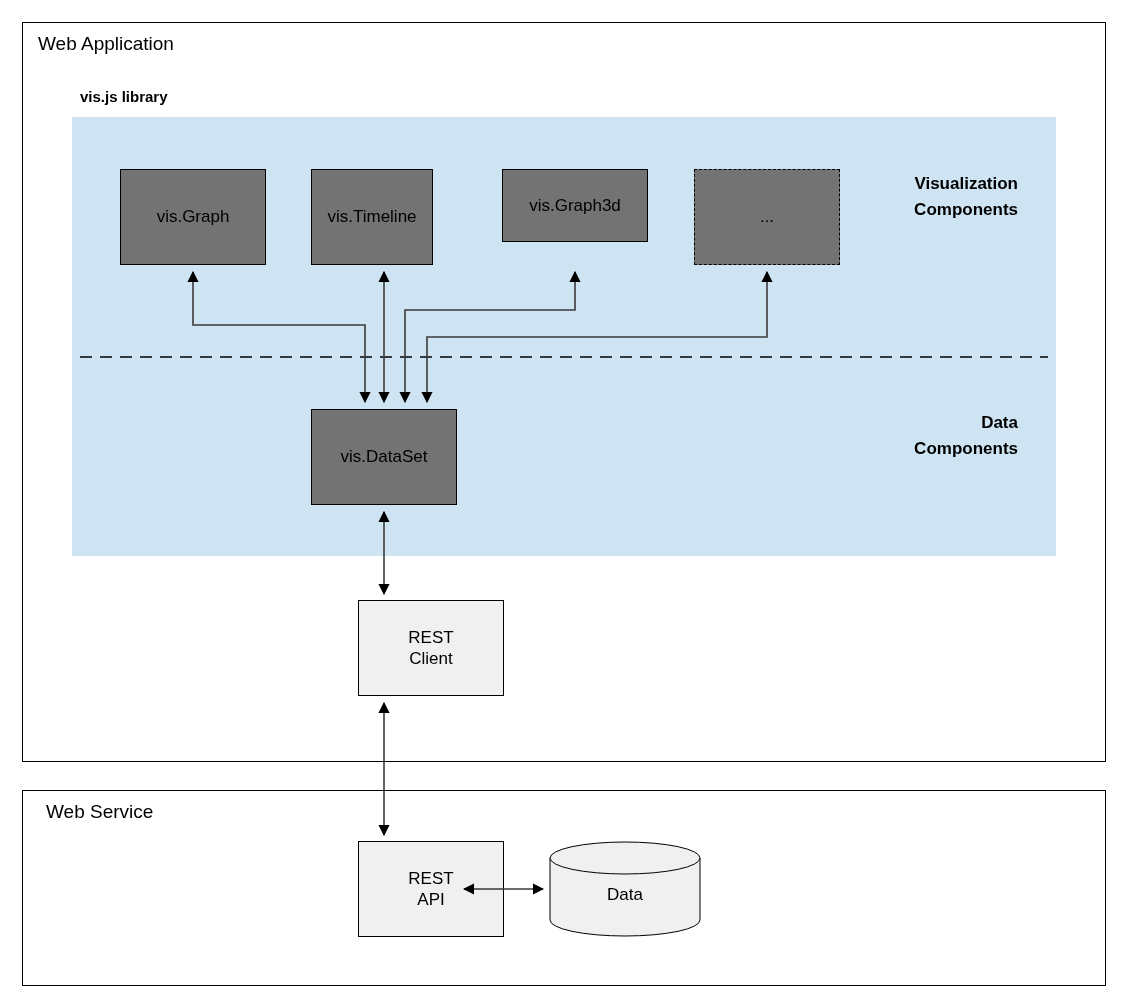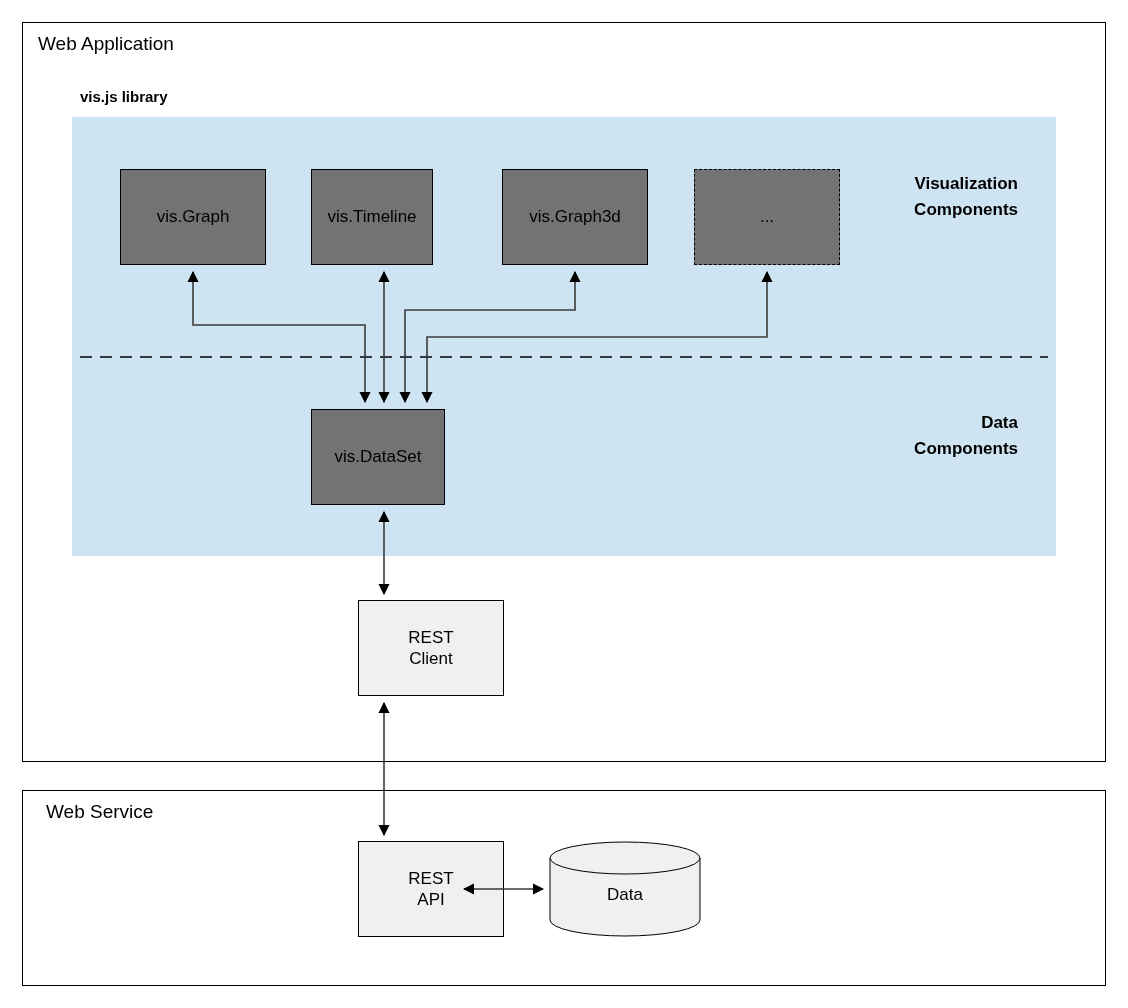--- a/index.html
+++ b/index.html
@@ -106,24 +106,24 @@
     <div>Components</div>
   </div>
 
   <div class="side-label" style="left:700px; top:410px; width:318px;">
     <div>Data</div>
     <div>Components</div>
   </div>
 
   <div class="box node" style="left:120px; top:169px; width:146px; height:96px;">vis.Graph</div>
   <div class="box node" style="left:311px; top:169px; width:122px; height:96px;">vis.Timeline</div>
-  <div class="box node" style="left:502px; top:169px; width:146px; height:96px;">vis.Graph3d</div>
+  <div class="box node" style="left:502px; top:169px; width:146px; height:73px;">vis.Graph3d</div>
   <div class="box node dashed" style="left:694px; top:169px; width:146px; height:96px;">...</div>
 
-  <div class="box node" style="left:311px; top:409px; width:134px; height:96px;">vis.DataSet</div>
+  <div class="box node" style="left:311px; top:409px; width:146px; height:96px;">vis.DataSet</div>
 
   <div class="box node grey" style="left:311px; top:600px; width:146px; height:96px;">
     <div>
       <div>REST</div>
       <div>Client</div>
     </div>
   </div>
 
   <div class="box outer-container" style="left:22px; top:790px; width:1084px; height:196px;"></div>
   <div class="container-title" style="left:46px; top:801px;">Web Service</div>

